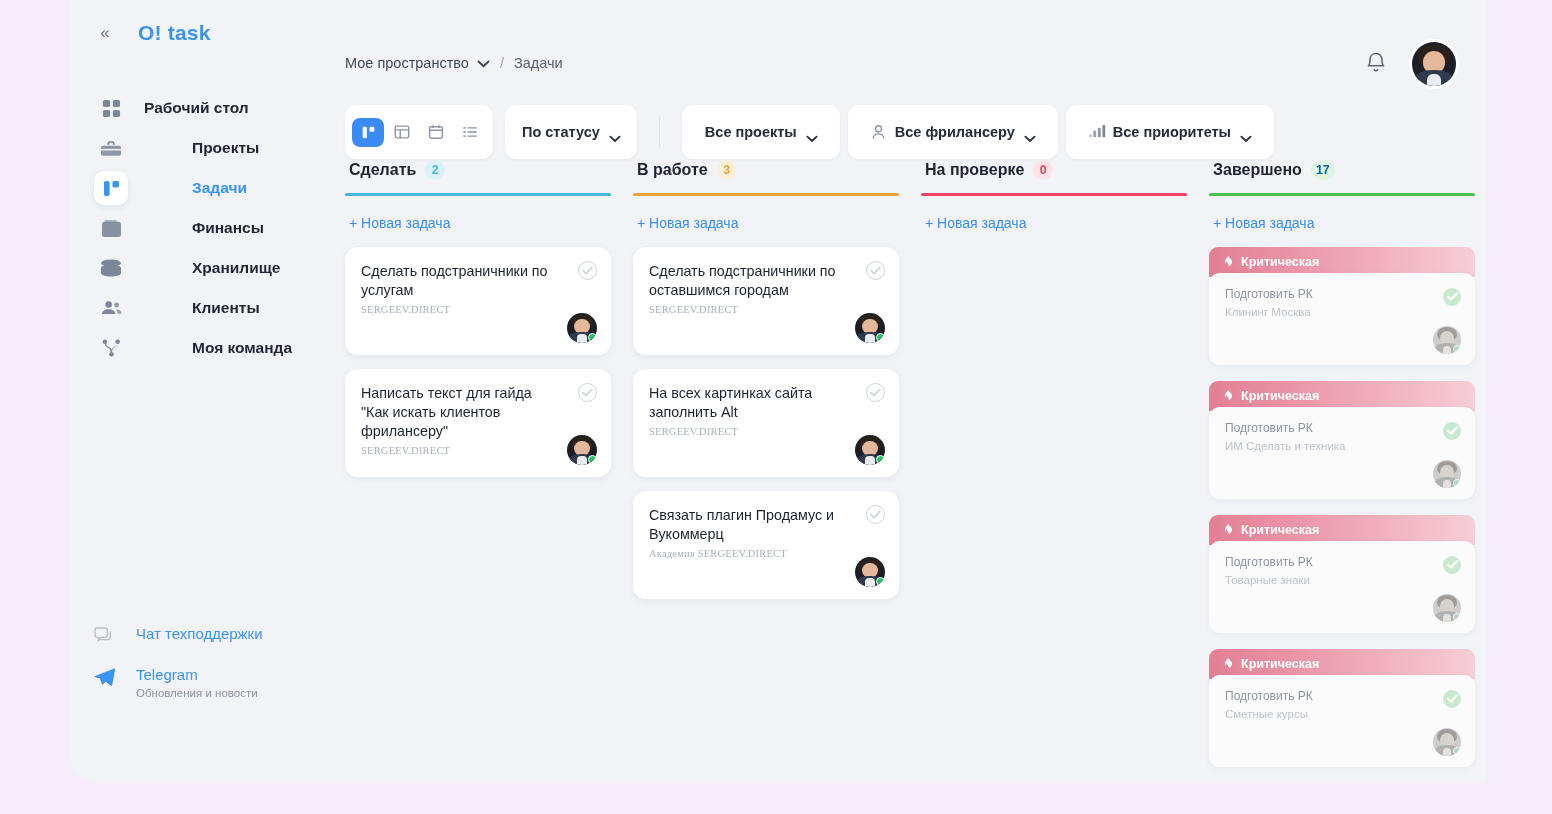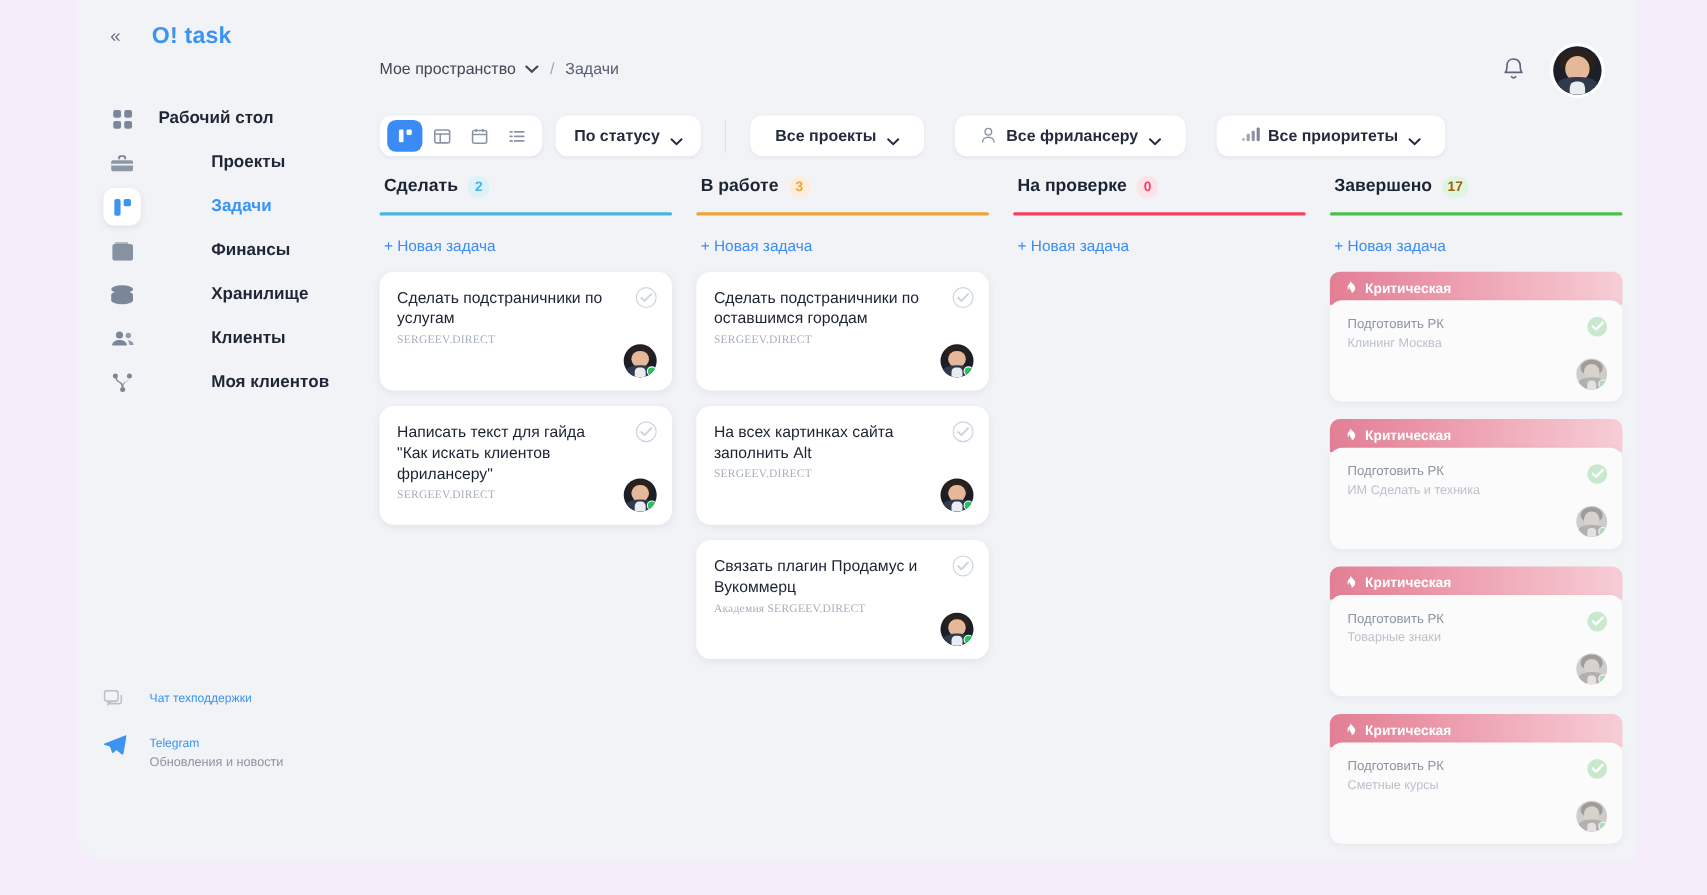--- a/index.html
+++ b/index.html
@@ -55,21 +55,21 @@
     white-space: nowrap;
   }
   .nav-item.active .nav-label { color: #3b94f0; }
   .nav-item:not(.active) svg { fill: #7b8798; }
   .nav-item.active svg { fill: #3b94f0; }
 
   #sidebar-bottom { position: absolute; left: 0; bottom: 62px; width: 100%; }
   .footer-item { display: flex; align-items: flex-start; padding-left: 24px; margin-bottom: 22px; cursor: pointer; }
   .footer-icon { width: 28px; flex: 0 0 auto; display:flex; align-items:center; justify-content:flex-start; padding-top:2px; }
   .footer-texts { margin-left: 14px; }
-  .footer-title { font-size: 11px; color: #3b94f0; font-weight: normal; }
+  .footer-title { font-size: 15px; color: #3b94f0; font-weight: normal; }
   .footer-sub { font-size: 11.5px; color: #8a93a5; margin-top: 3px; }
 
   
   #header {
     position: absolute; left: 267px; top: 0; right: 0; height: 100px;
   }
   #breadcrumb {
     position: absolute; left: 8px; top: 55px; display: flex; align-items: center; gap: 8px;
     font-size: 14.5px; color: #3d4757;
   }
@@ -84,36 +84,36 @@
     width: 44px; height: 44px; border-radius: 50%; overflow: hidden;
     background: #1c1f28; position: relative; cursor: pointer;
     box-shadow: 0 0 0 3px #ffffff;
   }
 
   
   #toolbar {
     position: absolute; left: 275px; top: 105px; display: flex; align-items: center; gap: 0;
   }
   .pill {
-    background: #ffffff; border-radius: 11px; height: 37px;
+    background: #ffffff; border-radius: 11px; height: 54px;
     display: flex; align-items: center; box-shadow: 0 1px 3px rgba(90,100,130,.09);
   }
   #view-switch { padding: 0 7px; gap: 2px; }
   .view-btn {
     width: 32px; height: 29px; border-radius: 8px;
     display: flex; align-items: center; justify-content: center; cursor: pointer;
   }
   .view-btn.active { background: #3b8bf5; }
   .view-btn svg { fill: none; stroke: #8b94a6; stroke-width: 1.6; }
   .view-btn.active svg { stroke: #ffffff; fill: none; }
   #sort-pill { margin-left: 12px; padding: 0 17px; gap: 9px; cursor: pointer; }
   .pill-label { font-size: 14.5px; color: #242c3c; font-weight: bold; white-space: nowrap; }
   .chev { width: 11px; height: 7px; flex: 0 0 auto; }
   #divider { width: 1px; height: 30px; background: #dfe3ea; margin: 0 22px; }
-  .filter-pill { padding: 0 23px; gap: 9px; cursor: pointer; margin-right: 28px; }
+  .filter-pill { padding: 0 23px; gap: 9px; cursor: pointer; margin-right: 8px; }
   .filter-icon { width: 17px; height: 17px; flex: 0 0 auto; margin-right: -2px; }
 
   
   #board {
     position: absolute; left: 275px; top: 160px; right: 0; bottom: 0;
     display: flex; gap: 22px; padding-right: 0;
   }
   .column { width: 266px; flex: 0 0 auto; position: relative; }
   .col-head { display: flex; align-items: center; gap: 9px; padding-left: 4px; }
   .col-title { font-size: 16px; font-weight: bold; color: #1c2432; }
@@ -276,21 +276,21 @@
       <div class="nav-item">
         <span class="nav-icon-wrap">
           <svg width="19" height="18" viewBox="0 0 20 19">
               <circle cx="3" cy="3" r="2.4"></circle>
               <circle cx="16.5" cy="3" r="2.4"></circle>
               <circle cx="10" cy="16" r="2.4"></circle>
               <path d="M3 4.5c0 5 6 4 6 9h1.6c0-5.6-6.2-4.6-6.2-9z"></path>
               <path d="M16.4 4.5c0 4.4-5.6 3.5-5.6 9h-1.4c0-6 7-5 7-9z" opacity=".7"></path>
             </svg>
         </span>
-        <span class="nav-label">Моя клиентов</span>
+        <span class="nav-label">Моя команда</span>
       </div>
     </nav>
 
     <div id="sidebar-bottom">
       <div class="footer-item">
         <span class="footer-icon">
           <svg width="19" height="17" viewBox="0 0 20 18" fill="none" stroke="#b9c0cb" stroke-width="1.5">
               <rect x="1" y="1" width="13" height="10" rx="2.2"></rect>
               <path d="M5 13.4h10a2.2 2.2 0 0 0 2.2-2.2V5"></path>
               <path d="M4.5 11v3.2l3-3.2"></path>
@@ -542,21 +542,21 @@
           <span class="col-title">На проверке</span>
           <span class="col-count" style="background:#fde3e8;color:#f3415f">0</span>
         </div>
         <div class="col-rule" style="background:#f3415f"></div>
         <div class="col-add">+ Новая задача</div>
         <div class="col-cards"></div>
       </div>
       <div class="column">
         <div class="col-head">
           <span class="col-title">Завершено</span>
-          <span class="col-count" style="background:#dff5df;color:#a16207">17</span>
+          <span class="col-count" style="background:#dff5df;color:#0369a1">17</span>
         </div>
         <div class="col-rule" style="background:#4cc04c"></div>
         <div class="col-add">+ Новая задача</div>
         <div class="col-cards">
           <div class="done-card">
             <div class="prio-banner">
               <span class="flame"><svg width="12" height="14" viewBox="0 0 12 14">
                   <path d="M6 0C6 3 3 3.6 3 6.6 3 8 4 9 4 9s-.6-2.2.8-3.4c0 0-.3 1.6.9 2.7 1 .9 1.3 1.9 1 3C8.6 10.6 10 9 10 6.8 10 3.4 6 3 6 0z" fill="#fff"></path>
                 </svg></span>
               <span class="prio-label">Критическая</span>

